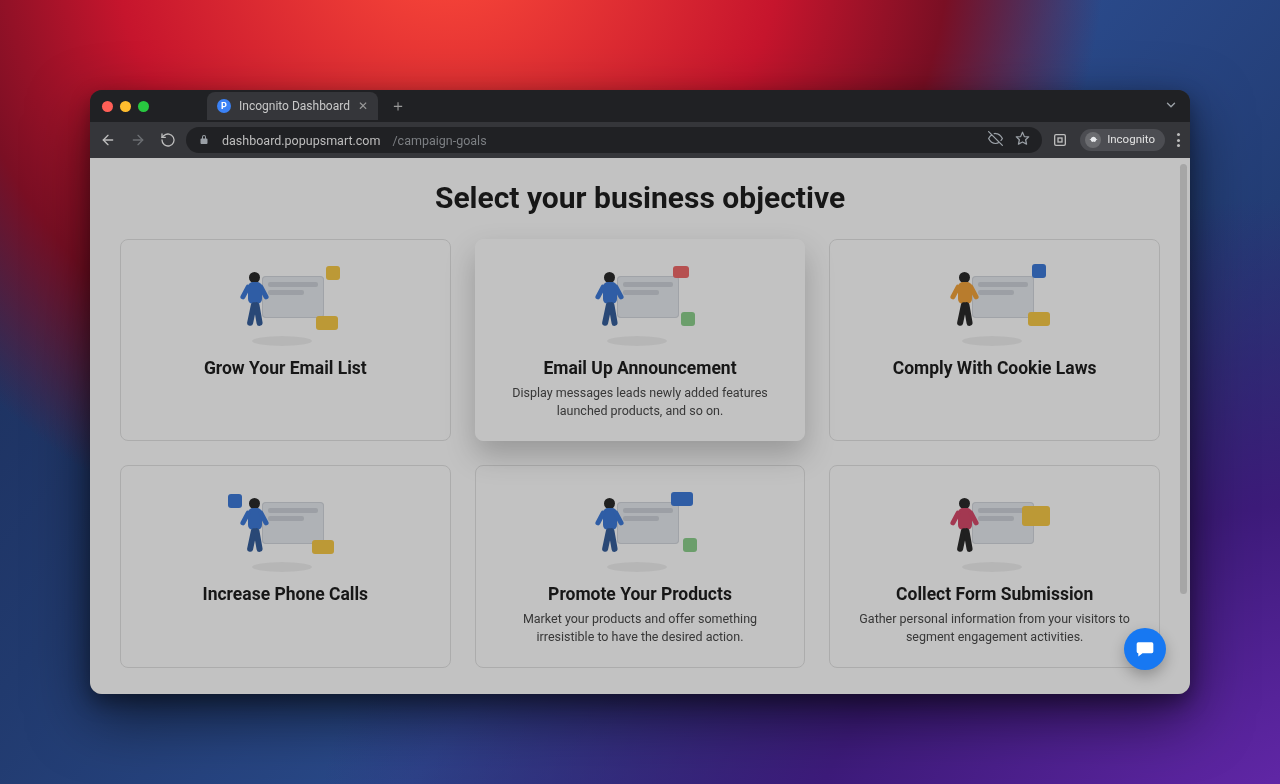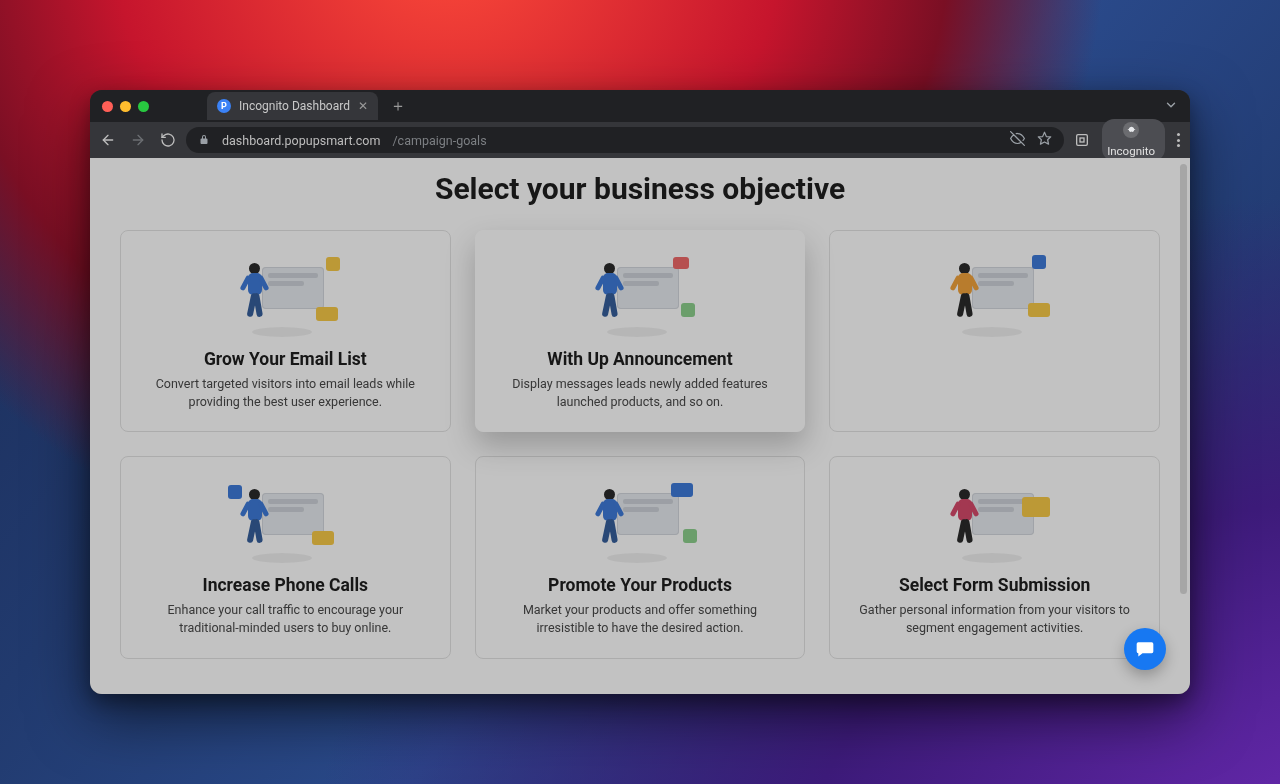--- a/index.html
+++ b/index.html
@@ -46,37 +46,37 @@
   .nav-icons svg, .right-icons svg { width: 16px; height: 16px; display: block; }
   .omnibox {
     flex: 1; height: 26px; background: #202124; border-radius: 14px; display: flex; align-items: center;
     padding: 0 12px; color: #bdbdbd; font-size: 12.5px; gap: 12px; position: relative;
   }
   .lock-icon { width: 12px; height: 12px; fill: #9aa0a6; }
   .url-dim { color: #7c7f83; }
   .omnibox-right { margin-left: auto; display: flex; align-items: center; gap: 12px; color: #9aa0a6; }
   .right-icons { display: flex; align-items: center; gap: 12px; color: #bdbdbd; }
   .incognito-chip {
-    display: flex; align-items: center; gap: 6px; background: #4c4d52; border-radius: 12px; padding: 3px 10px 3px 5px;
-    color: #e2e2e2; font-size: 11.5px; flex-direction: column;
+    display: flex; gap: 6px; background: #4c4d52; border-radius: 12px; padding: 3px 10px 3px 5px;
+    color: #e2e2e2; font-size: 11.5px;
   }
   .incognito-ico {
     width: 16px; height: 16px; border-radius: 50%; background: #6b6c70; display: flex; align-items: center; justify-content: center;
   }
   .incognito-ico svg { width: 11px; height: 11px; fill: #e8eaed; }
   .menu-dots { display: flex; flex-direction: column; gap: 2.5px; }
   .menu-dots span { width: 3px; height: 3px; border-radius: 50%; background: #bdbdbd; }
 
   
   .viewport { flex: 1; position: relative; overflow: hidden; }
   .page-scroll { position: absolute; inset: 0; background: #fff; }
   
   .dim-overlay { position: absolute; inset: 0; background: rgba(0,0,0,0.24); pointer-events: none; z-index: 3; }
 
-  .page-inner { position: relative; padding: 5px 30px 30px; z-index: 1; }
+  .page-inner { position: relative; padding: 14px 30px 30px; z-index: 1; }
   .page-title { text-align: center; color: #1f1f1f; font-weight: 700; font-size: 30px; margin: 8px 0 24px; }
 
   .grid { display: grid; grid-template-columns: repeat(3, 1fr); gap: 24px; }
   .card {
     background: #fff; border: 1px solid #e3e3e3; border-radius: 8px; padding: 22px 20px 20px;
     text-align: center; min-height: 200px; display: flex; flex-direction: column; align-items: center; gap: 6px;
     position: relative;
   }
   .card.highlighted {
     z-index: 5; box-shadow: 0 14px 30px rgba(0,0,0,0.22); border-color: #fff;
@@ -234,73 +234,72 @@
                     <div class="head"></div>
                     <div class="torso"></div>
                     <div class="arm l"></div>
                     <div class="arm r"></div>
                     <div class="leg1"></div>
                     <div class="leg2"></div>
                   </div>
                   <div class="shadow"></div>
                 </div>
                 <div class="card-title">Grow Your Email List</div>
-                <div class="card-desc">Convert targeted visitors into email leads while providing the best user experience.</div>
               </div>
               <div class="card highlighted">
                 <div class="illus v2">
                   <div class="panel"></div>
                   <div class="accent1"></div>
                   <div class="accent2"></div>
                   <div class="person">
                     <div class="head"></div>
                     <div class="torso"></div>
                     <div class="arm l"></div>
                     <div class="arm r"></div>
                     <div class="leg1"></div>
                     <div class="leg2"></div>
                   </div>
                   <div class="shadow"></div>
                 </div>
-                <div class="card-title">With Up Announcement</div>
+                <div class="card-title">Email Up Announcement</div>
                 <div class="card-desc">Display messages leads newly added features launched products, and so on.</div>
               </div>
               <div class="card">
                 <div class="illus v3">
                   <div class="panel"></div>
                   <div class="accent1"></div>
                   <div class="accent2"></div>
                   <div class="person">
                     <div class="head"></div>
                     <div class="torso"></div>
                     <div class="arm l"></div>
                     <div class="arm r"></div>
                     <div class="leg1"></div>
                     <div class="leg2"></div>
                   </div>
                   <div class="shadow"></div>
                 </div>
+                <div class="card-title">Comply With Cookie Laws</div>
               </div>
               <div class="card">
                 <div class="illus v4">
                   <div class="panel"></div>
                   <div class="accent1"></div>
                   <div class="accent2"></div>
                   <div class="person">
                     <div class="head"></div>
                     <div class="torso"></div>
                     <div class="arm l"></div>
                     <div class="arm r"></div>
                     <div class="leg1"></div>
                     <div class="leg2"></div>
                   </div>
                   <div class="shadow"></div>
                 </div>
                 <div class="card-title">Increase Phone Calls</div>
-                <div class="card-desc">Enhance your call traffic to encourage your traditional-minded users to buy online.</div>
               </div>
               <div class="card">
                 <div class="illus v5">
                   <div class="panel"></div>
                   <div class="accent1"></div>
                   <div class="accent2"></div>
                   <div class="person">
                     <div class="head"></div>
                     <div class="torso"></div>
                     <div class="arm l"></div>
@@ -320,21 +319,21 @@
                   <div class="person">
                     <div class="head"></div>
                     <div class="torso"></div>
                     <div class="arm l"></div>
                     <div class="arm r"></div>
                     <div class="leg1"></div>
                     <div class="leg2"></div>
                   </div>
                   <div class="shadow"></div>
                 </div>
-                <div class="card-title">Select Form Submission</div>
+                <div class="card-title">Collect Form Submission</div>
                 <div class="card-desc">Gather personal information from your visitors to segment engagement activities.</div>
               </div>
             </div>
         </div>
       </div>
 
       <div class="dim-overlay"></div>
 
       <div class="scrollbar-track">
         <div class="scrollbar-thumb"></div>

